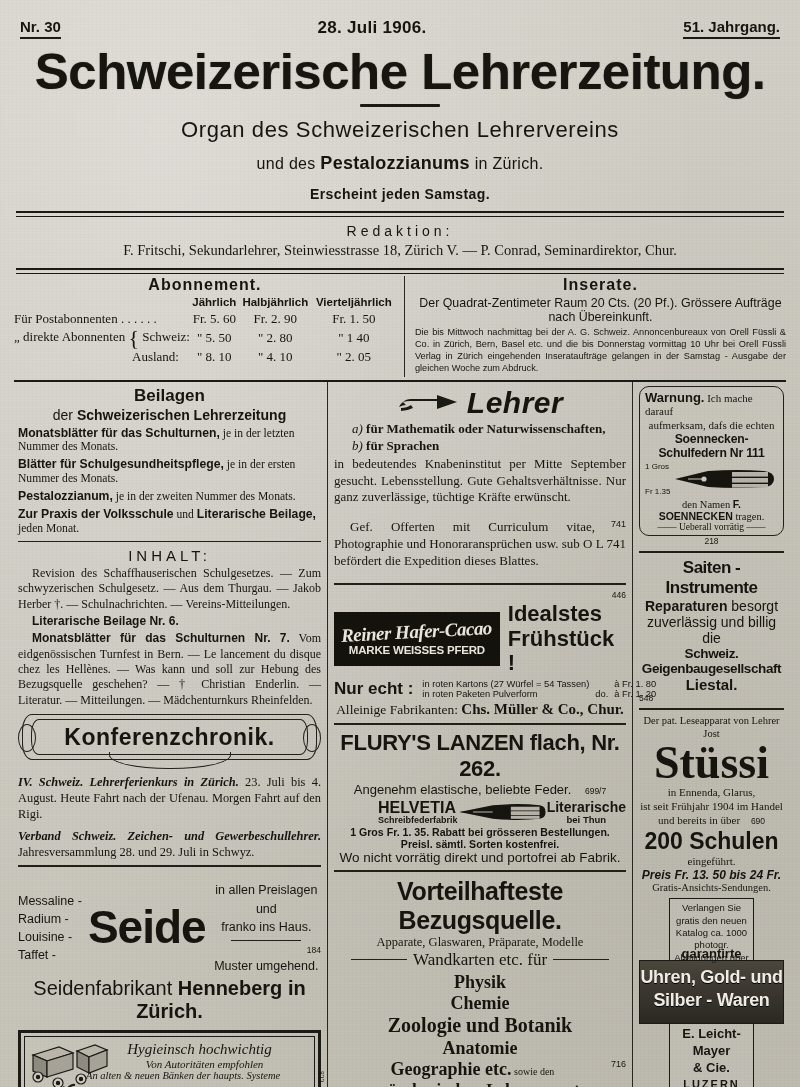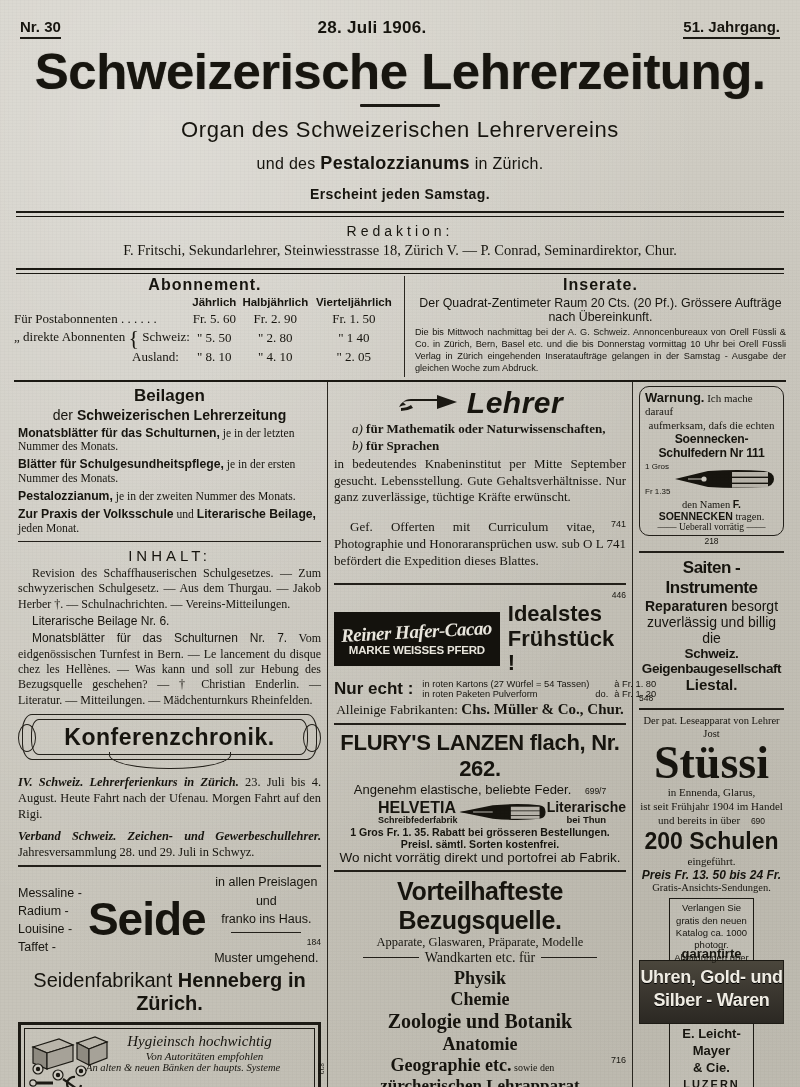--- a/index.html
+++ b/index.html
@@ -80,37 +80,37 @@
   
   .beil-h{text-align:center;font-family:"Liberation Sans",sans-serif;font-weight:bold;font-size:17px;}
   .beil-s{text-align:center;font-family:"Liberation Sans",sans-serif;font-size:14px;margin-top:1px;}
   .beil-s .b2{font-weight:bold;}
   .beil-li{font-size:11.6px;margin-top:3px;line-height:1.2;}
   .beil-li .nm{font-family:"Liberation Sans",sans-serif;font-weight:bold;font-size:12.2px;}
 
   
   .inhalt-h{text-align:center;font-family:"Liberation Sans",sans-serif;font-size:15px;letter-spacing:4px;margin:4px 0 2px 0;}
   .inhalt-p{font-size:12px;line-height:1.28;text-align:justify;text-indent:14px;margin:2px 0;}
-  .inhalt-p .b{font-family:"Liberation Sans",sans-serif;font-weight:normal;}
+  .inhalt-p .b{font-family:"Liberation Sans",sans-serif;font-weight:bold;}
 
   
   .kbanner{position:relative;margin:6px 4px 2px 4px;height:46px;}
   .kbanner .inner{position:absolute;inset:0;border:1.6px solid #23201a;border-radius:10px/16px;
     display:flex;align-items:center;justify-content:center;}
   .kbanner .inner2{position:absolute;left:8px;right:8px;top:4px;bottom:4px;border:1.4px solid #23201a;border-radius:8px/14px;}
   .kbanner .txt{position:relative;z-index:2;font-family:"Liberation Sans",sans-serif;font-weight:bold;font-size:23px;letter-spacing:.5px;}
   .kb-wing{position:absolute;top:10px;width:16px;height:26px;border:1.4px solid #23201a;border-radius:50%;}
   .kb-wing.l{left:-4px;} .kb-wing.r{right:-4px;}
   .kb-tail{position:absolute;left:50%;transform:translateX(-50%);bottom:-9px;width:120px;height:16px;
     border-left:1.4px solid #23201a;border-right:1.4px solid #23201a;border-bottom:1.4px solid #23201a;border-radius:0 0 60px 60px/0 0 14px 14px;}
   .kitem{font-size:12.4px;line-height:1.3;margin-top:5px;text-align:justify;}
   .kitem .hd{font-style:italic;font-weight:bold;}
 
   
-  .seide{display:flex;align-items:center;gap:6px;margin-top:6px;}
+  .seide{display:flex;align-items:center;gap:6px;margin-top:14px;}
   .seide .left{font-family:"Liberation Sans",sans-serif;font-size:12.5px;line-height:1.45;white-space:nowrap;}
   .seide .big{font-family:"Liberation Sans",sans-serif;font-weight:bold;font-size:46px;line-height:.95;letter-spacing:-1px;}
   .seide .right{font-family:"Liberation Sans",sans-serif;font-size:12.5px;text-align:center;line-height:1.5;flex:1;}
   .seide .right .dash{border-top:1.4px solid #23201a;width:70px;margin:3px auto;}
   .seide-foot{font-family:"Liberation Sans",sans-serif;font-weight:bold;font-size:20px;text-align:center;margin-top:1px;}
   .seide-foot .thin{font-weight:normal;}
   .refnum{font-size:8.5px;font-family:"Liberation Sans",sans-serif;}
 
   
   .hunz{margin-top:7px;border:3px solid #1c1a14;padding:3px;position:relative;}
@@ -151,21 +151,21 @@
   .flury-mid{display:flex;align-items:center;justify-content:space-between;margin-top:2px;margin-left:44px;}
   .flury-mid .hv{font-family:"Liberation Sans",sans-serif;font-weight:bold;font-size:16px;line-height:1;}
   .flury-mid .hv small{display:block;font-size:9px;font-weight:bold;}
   .flury-mid .od{font-family:"Liberation Sans",sans-serif;font-weight:bold;font-size:14px;text-align:center;line-height:1.15;}
   .flury-mid .od small{display:block;font-size:9.5px;}
   .flury-p{font-family:"Liberation Sans",sans-serif;font-weight:bold;font-size:10.6px;text-align:center;}
   .flury-b{font-family:"Liberation Sans",sans-serif;font-size:13.5px;text-align:center;}
 
   .vb-h{font-family:"Liberation Sans",sans-serif;font-weight:bold;font-size:25px;text-align:center;letter-spacing:-.4px;}
   .vb-s{font-size:12.5px;text-align:center;}
-  .vb-dash{display:flex;align-items:center;justify-content:center;gap:6px;font-size:14px;}
+  .vb-dash{display:flex;align-items:center;justify-content:center;gap:6px;font-size:17px;}
   .vb-dash i{display:block;width:56px;height:0;border-top:1.6px solid #23201a;font-style:normal;}
   .vb-list{text-align:center;font-family:"Liberation Serif",serif;font-weight:bold;line-height:1.18;margin-top:2px;}
   .vb-list .s1{font-size:18px;} .vb-list .s2{font-size:20px;} .vb-list .s3{font-size:17px;}
   .vb-list .tiny{font-size:10px;font-weight:normal;}
 
   
   .warn-box{border:1.6px solid #23201a;border-radius:10px;padding:3px 5px;}
   .warn-l1{font-size:11px;line-height:1.22;}
   .warn-l1 .w{font-family:"Liberation Sans",sans-serif;font-weight:bold;font-size:13px;}
   .warn-l2{font-family:"Liberation Sans",sans-serif;font-weight:bold;font-size:12.2px;text-align:center;letter-spacing:-.2px;}

